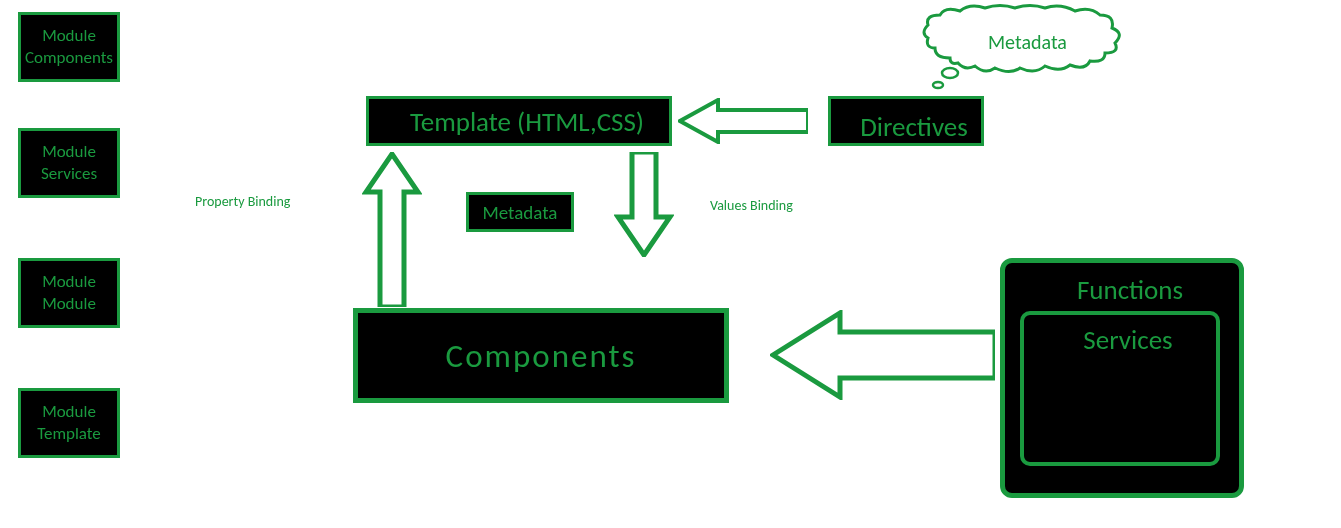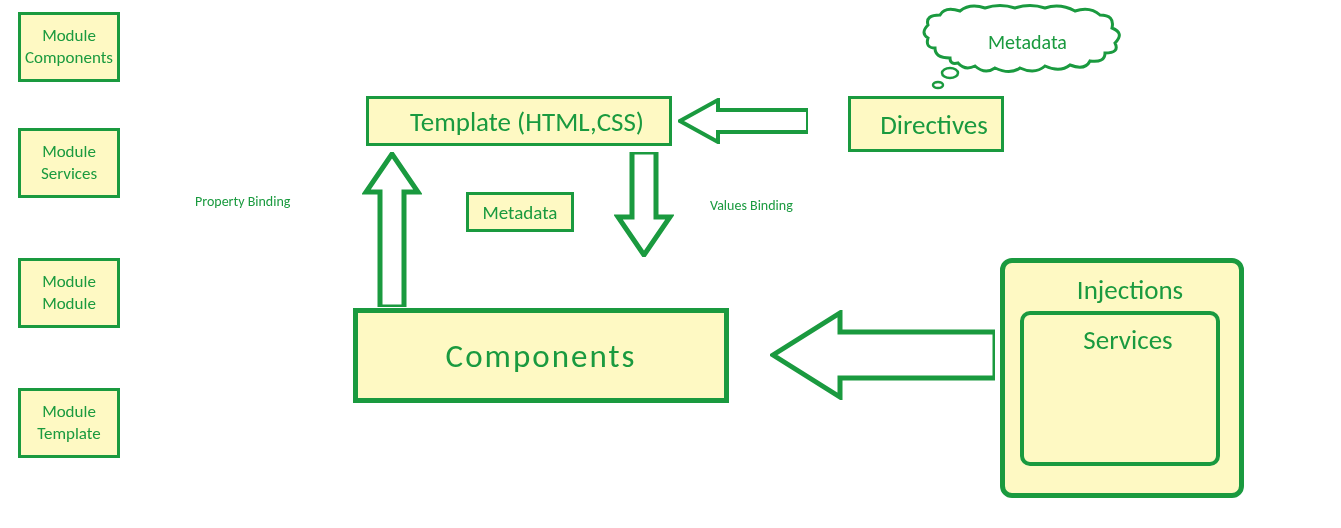--- a/index.html
+++ b/index.html
@@ -11,21 +11,21 @@
       background: white;
     }
     .box {
       position: absolute;
       border: 3px solid #1a9a3f;
       color: #1a9a3f;
       display: flex;
       align-items: center;
       justify-content: center;
       text-align: center;
-      background: #fef9c3;
+      background: #000000;
     }
     .sidebar-box {
       width: 102px;
       height: 70px;
       left: 18px;
       font-size: 17px;
       line-height: 1.3;
     }
     .label {
       position: absolute;
@@ -65,21 +65,21 @@
   <div>
     <span>Module</span><br>
     <span>Template</span>
   </div>
 </div>
 
 <div class="box" style="left:366px; top:96px; width:306px; height:50px;">
   <span class="big-label">Template (HTML,CSS)</span>
 </div>
 
-<div class="box" style="left:848px; top:96px; width:156px; height:56px;">
+<div class="box" style="left:828px; top:96px; width:156px; height:50px;align-items:flex-end;">
   <span class="big-label">Directives</span>
 </div>
 
 <svg class="arrow-svg" style="left:920px; top:3px; width:210px; height:90px;" viewBox="0 0 210 90">
   <path d="M30,55 Q15,55 15,45 Q5,45 8,35 Q0,30 8,22 Q5,12 20,12 Q25,3 40,8 Q50,0 65,5 Q80,0 95,5 Q110,0 125,5 Q140,0 155,8 Q170,3 180,12 Q195,12 192,25 Q205,30 195,40 Q200,50 185,50 Q185,60 170,58 Q165,68 150,62 Q140,70 125,63 Q115,72 100,65 Q90,72 75,65 Q65,72 55,63 Q45,68 38,60 Q30,62 30,55 Z" fill="white" stroke="#1a9a3f" stroke-width="3"></path>
   <ellipse cx="30" cy="70" rx="8" ry="5" fill="white" stroke="#1a9a3f" stroke-width="2.5"></ellipse>
   <ellipse cx="18" cy="82" rx="5" ry="3" fill="white" stroke="#1a9a3f" stroke-width="2.5"></ellipse>
 </svg>
 <span class="label" style="left:988px; top:30px; font-size:20px;">Metadata</span>
 
@@ -106,18 +106,18 @@
 <div class="box" style="left:353px; top:308px; width:376px; height:95px; border-width:5px;">
   <span style="font-size:33px; letter-spacing:2px;">Components</span>
 </div>
 
 <svg class="arrow-svg" style="left:770px; top:310px; width:225px; height:90px;" viewBox="0 0 225 90">
   <path d="M225,22 L70,22 L70,3 L3,45 L70,87 L70,68 L225,68 Z" fill="white" stroke="#1a9a3f" stroke-width="5"></path>
 </svg>
 
 <div class="box" style="left:1000px; top:258px; width:244px; height:240px; border-width:5px; border-radius:12px; align-items:flex-start; justify-content:flex-start; flex-direction:column; padding:10px 15px;">
   <div style="width:100%; text-align:center;">
-    <span class="big-label">Injections</span>
+    <span class="big-label">Functions</span>
   </div>
   <div class="box" style="position:relative; left:0; top:5px; width:200px; height:155px; border-width:4px; border-radius:10px; align-items:flex-start; padding-top:8px;">
     <span class="big-label">Services</span>
   </div>
 </div>
 
 </body></html>

